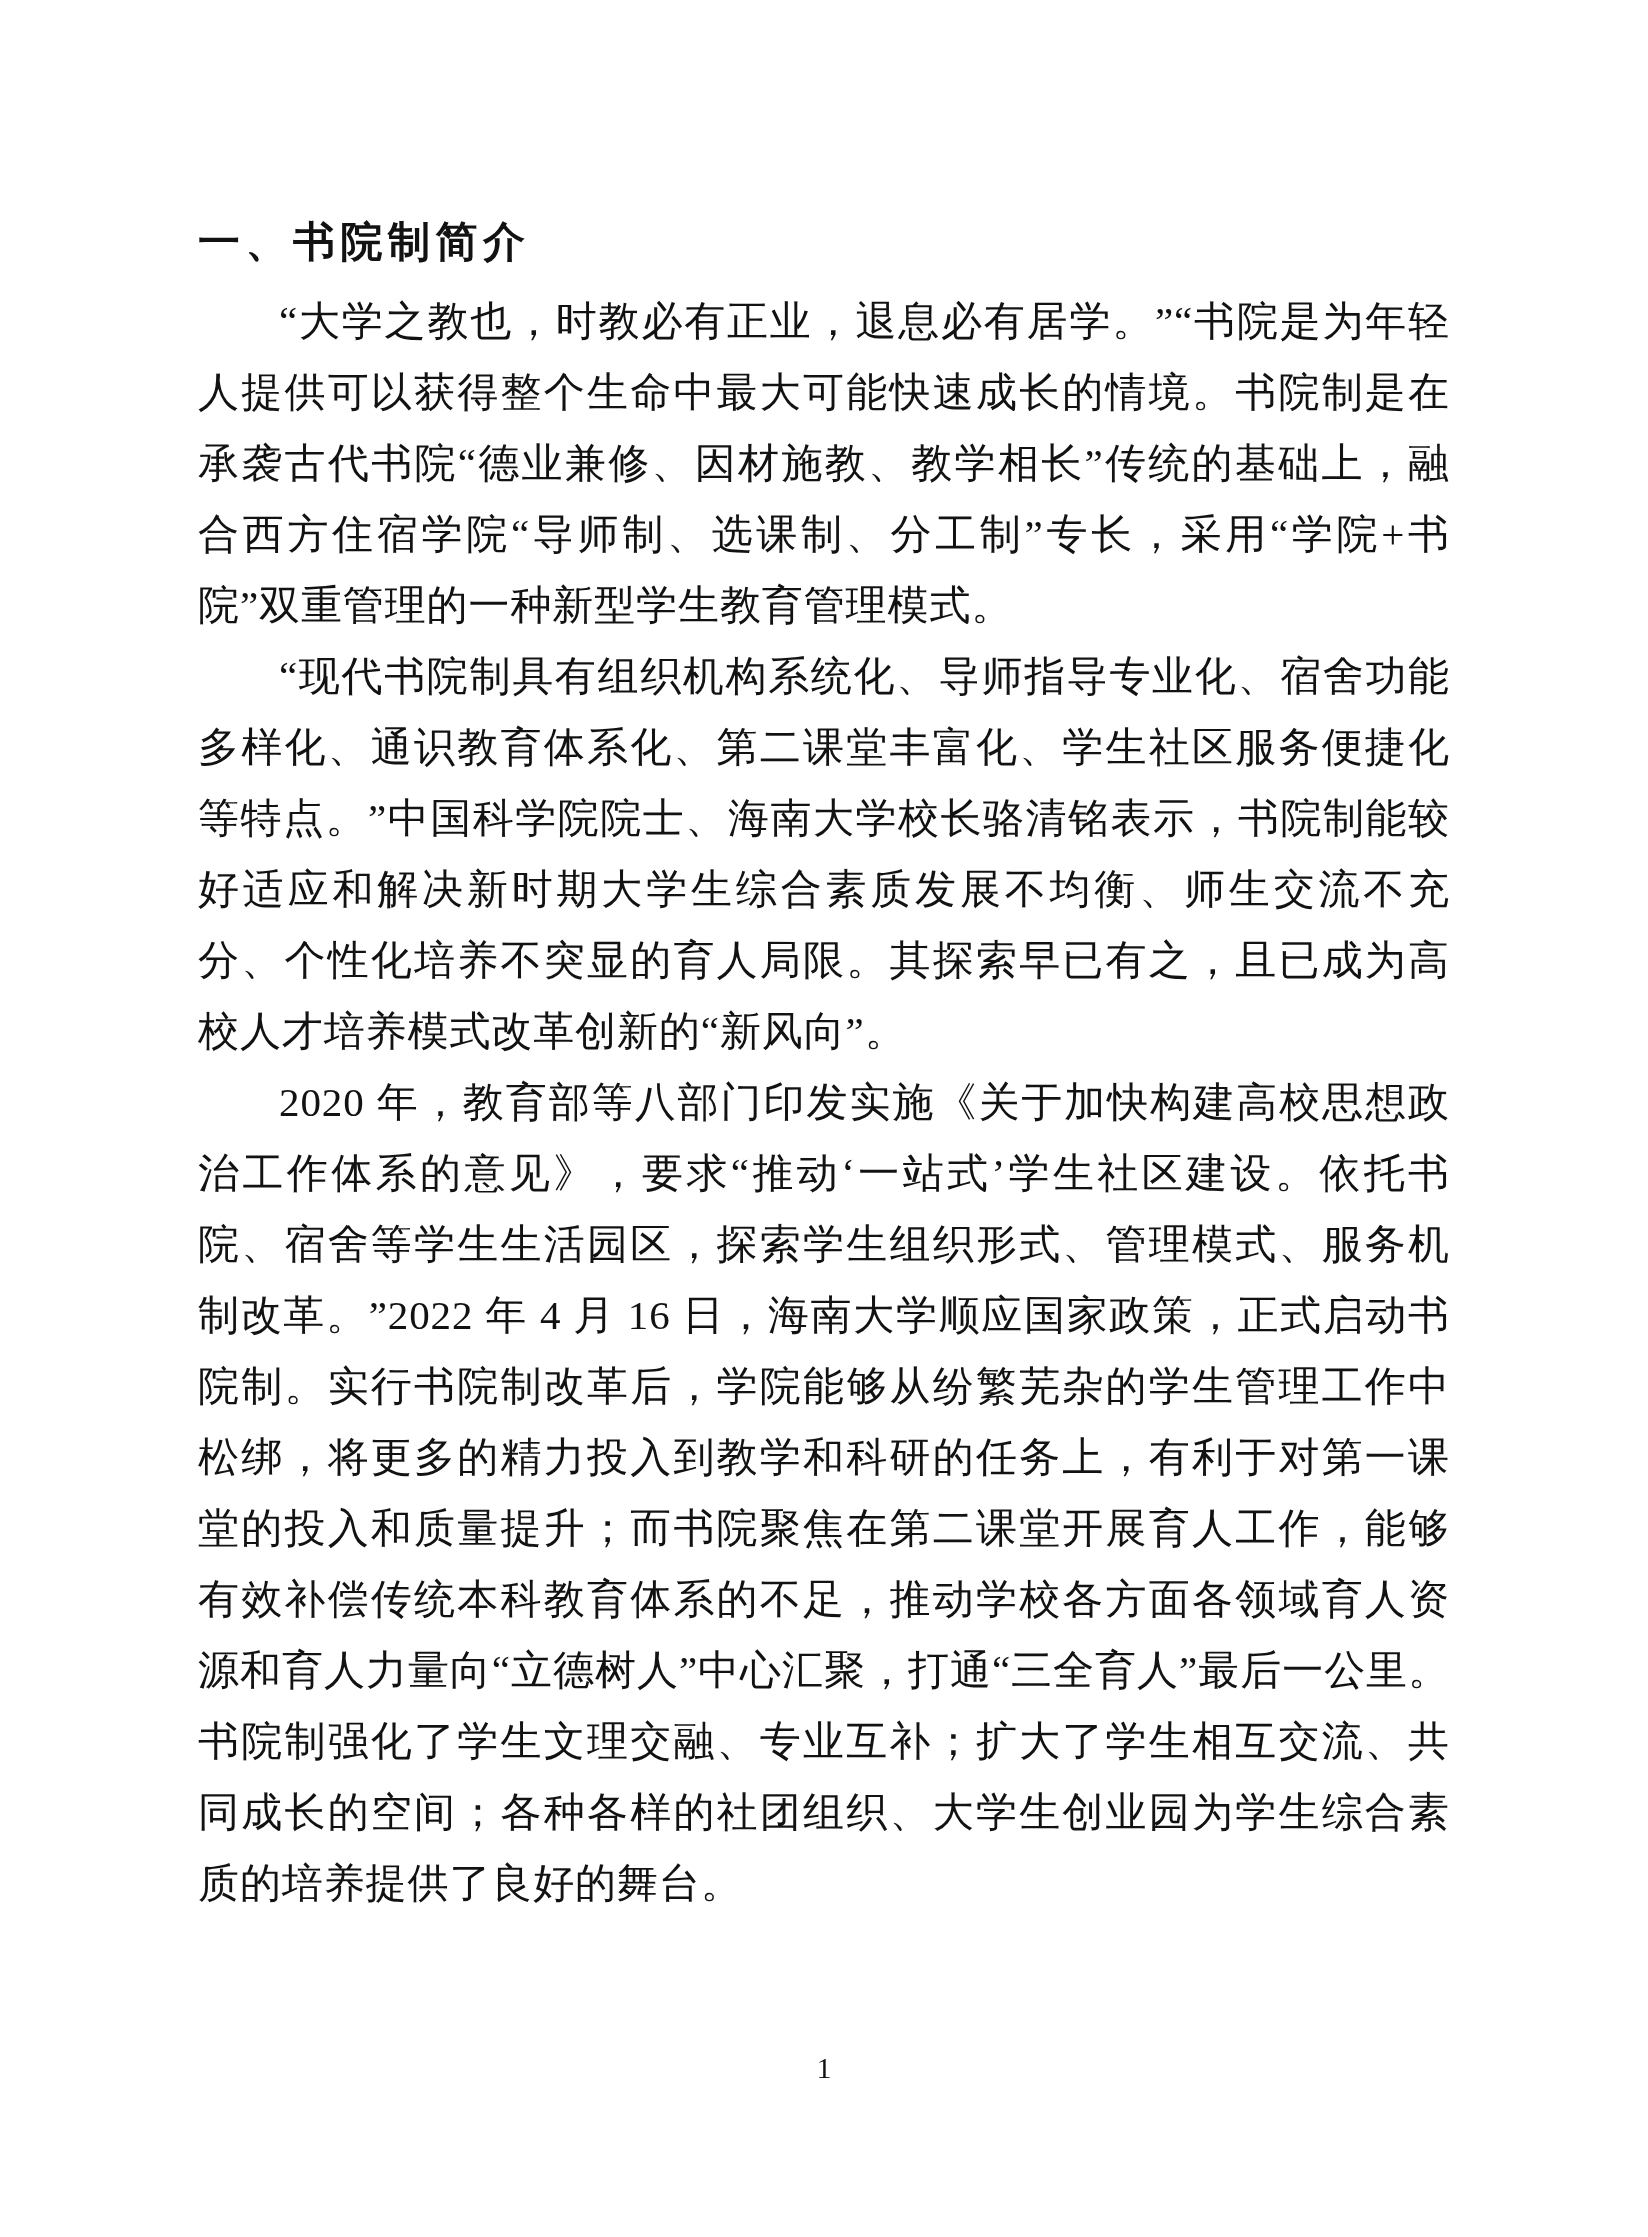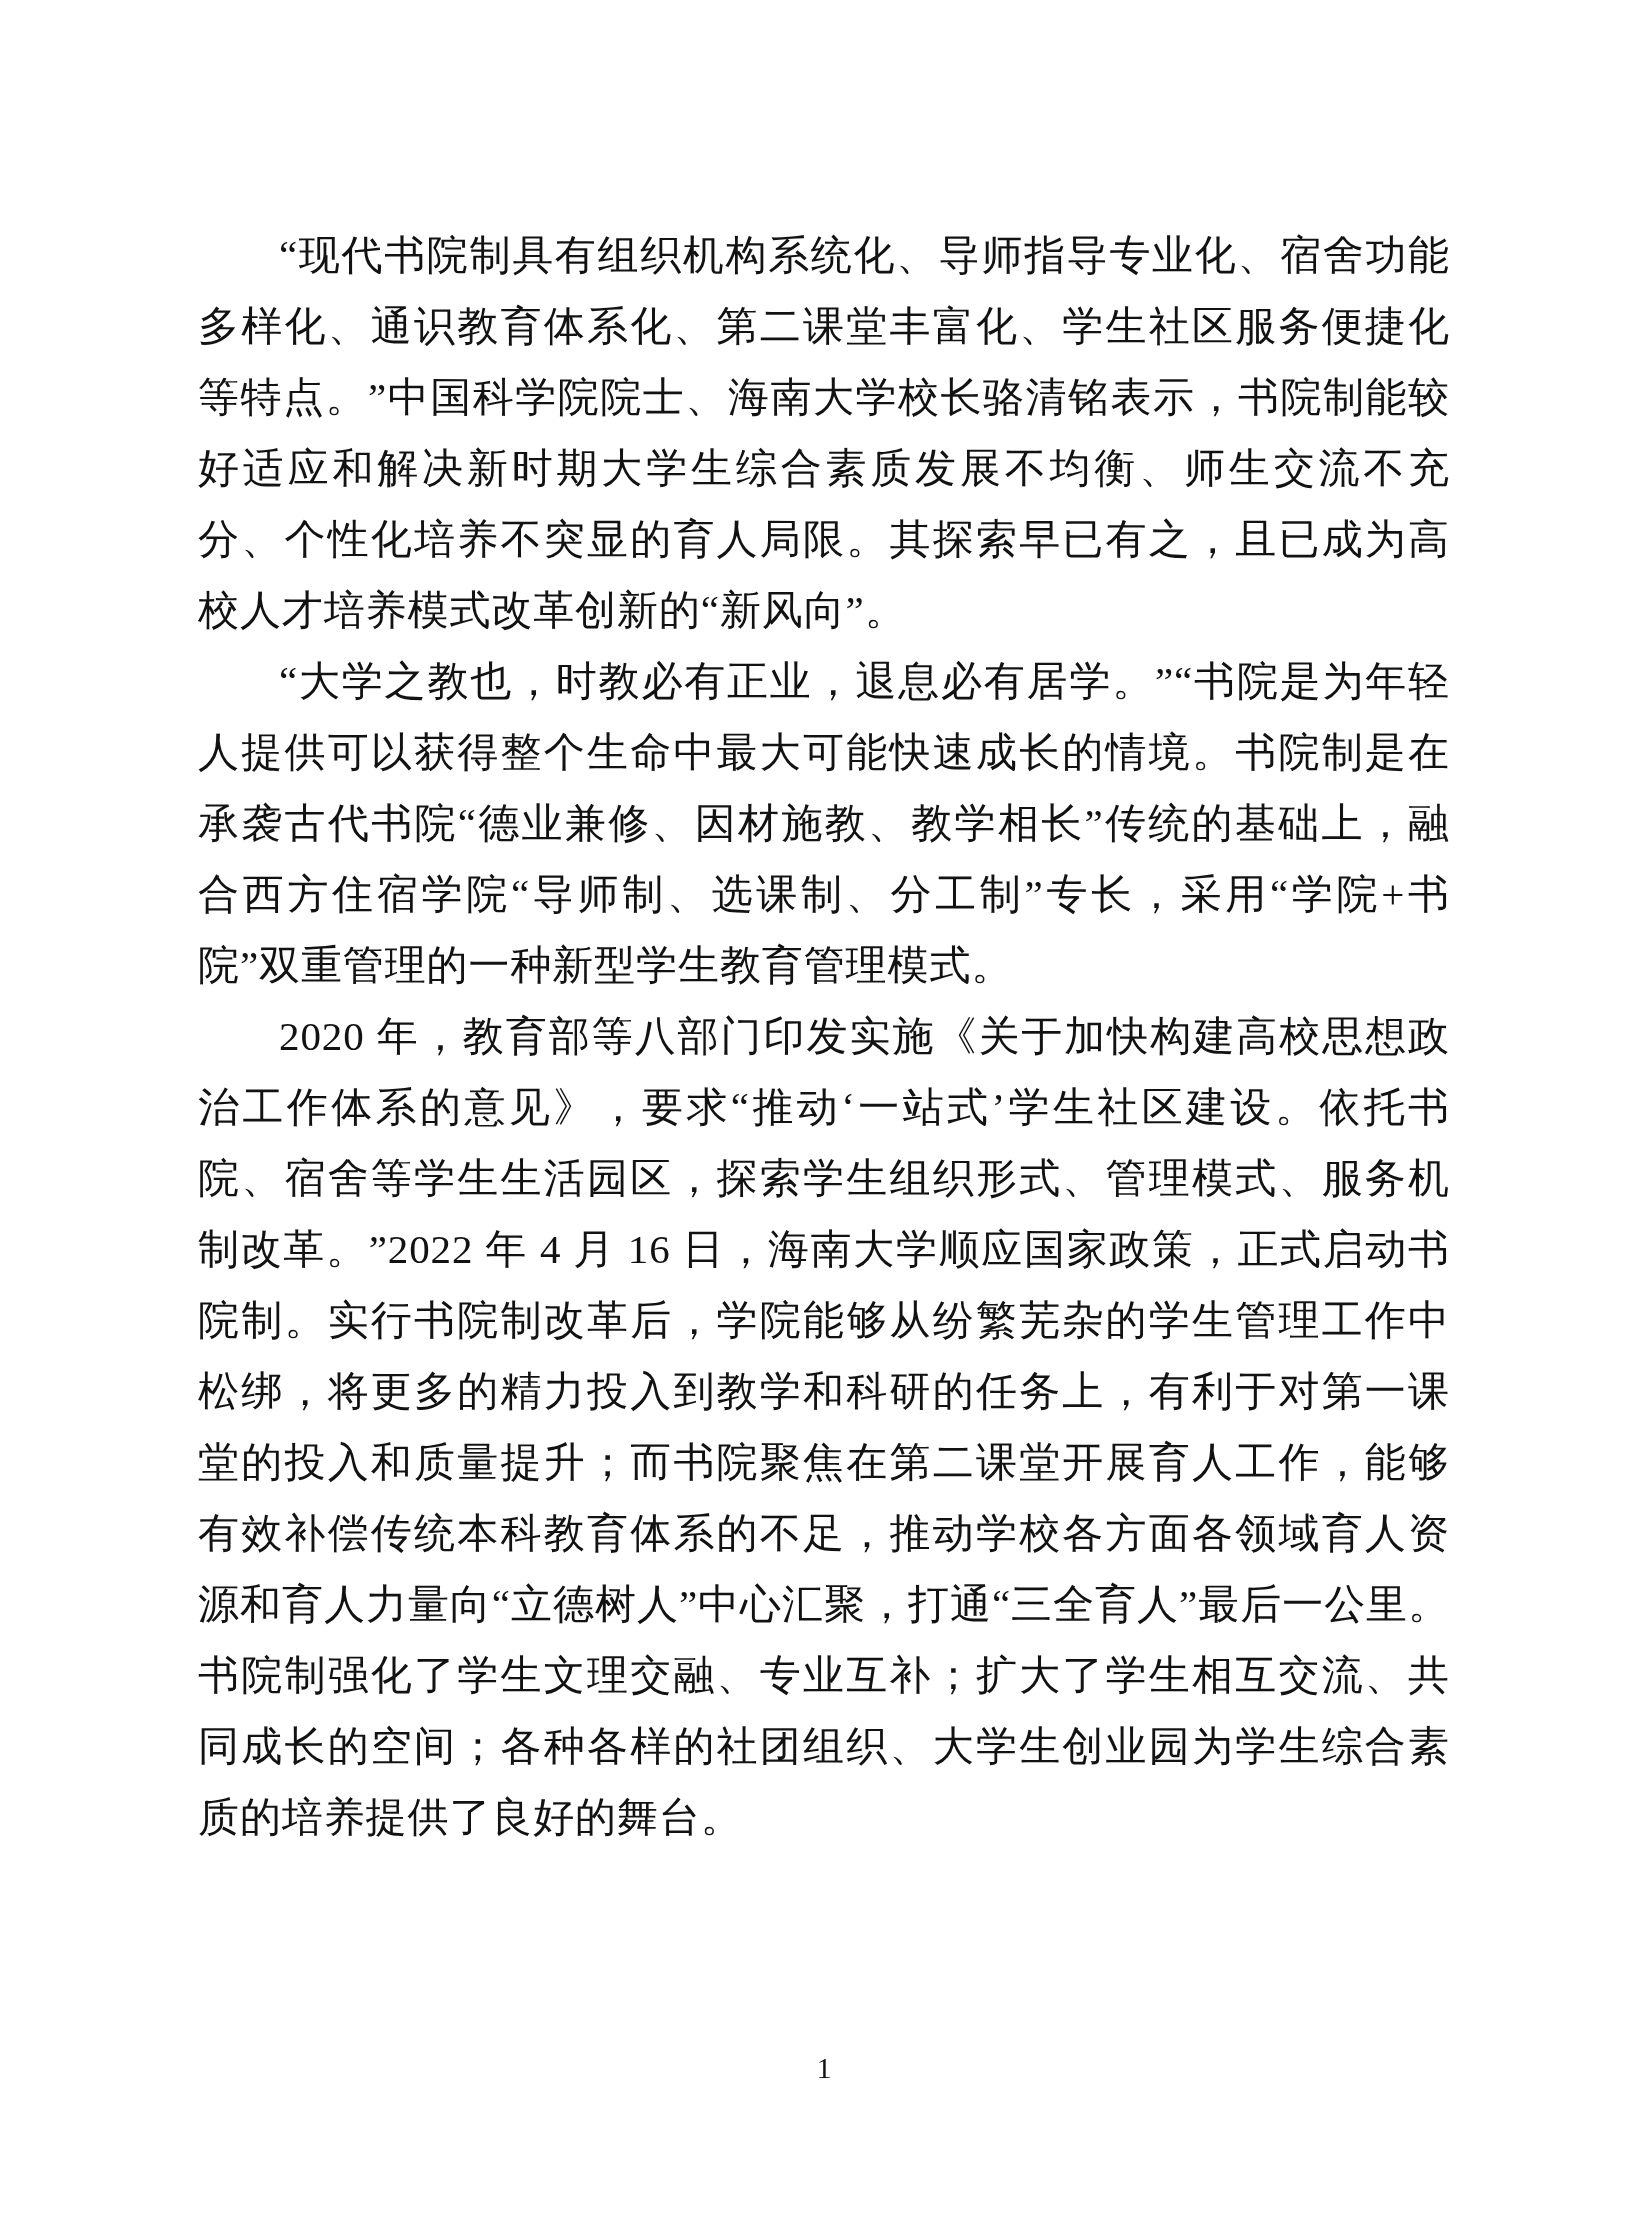--- a/index.html
+++ b/index.html
@@ -43,22 +43,23 @@
     text-align: center;
     font-size: 30px;
     line-height: 33px;
     color: #121212;
   }
 </style>
 </head>
 <body>
 
 <div class="page">
+  <h1 class="doc-title">一、书院制简介</h1>
 
   <div class="doc-body">
+    <p>“大学之教也，时教必有正业，退息必有居学。”“书院是为年轻人提供可以获得整个生命中最大可能快速成长的情境。书院制是在承袭古代书院“德业兼修、因材施教、教学相长”传统的基础上，融合西方住宿学院“导师制、选课制、分工制”专长，采用“学院+书院”双重管理的一种新型学生教育管理模式。</p>
     <p>“现代书院制具有组织机构系统化、导师指导专业化、宿舍功能多样化、通识教育体系化、第二课堂丰富化、学生社区服务便捷化等特点。”中国科学院院士、海南大学校长骆清铭表示，书院制能较好适应和解决新时期大学生综合素质发展不均衡、师生交流不充分、个性化培养不突显的育人局限。其探索早已有之，且已成为高校人才培养模式改革创新的“新风向”。</p>
-    <p>“大学之教也，时教必有正业，退息必有居学。”“书院是为年轻人提供可以获得整个生命中最大可能快速成长的情境。书院制是在承袭古代书院“德业兼修、因材施教、教学相长”传统的基础上，融合西方住宿学院“导师制、选课制、分工制”专长，采用“学院+书院”双重管理的一种新型学生教育管理模式。</p>
     <p>2020 年，教育部等八部门印发实施《关于加快构建高校思想政治工作体系的意见》，要求“推动‘一站式’学生社区建设。依托书院、宿舍等学生生活园区，探索学生组织形式、管理模式、服务机制改革。”2022 年 4 月 16 日，海南大学顺应国家政策，正式启动书院制。实行书院制改革后，学院能够从纷繁芜杂的学生管理工作中松绑，将更多的精力投入到教学和科研的任务上，有利于对第一课堂的投入和质量提升；而书院聚焦在第二课堂开展育人工作，能够有效补偿传统本科教育体系的不足，推动学校各方面各领域育人资源和育人力量向“立德树人”中心汇聚，打通“三全育人”最后一公里。书院制强化了学生文理交融、专业互补；扩大了学生相互交流、共同成长的空间；各种各样的社团组织、大学生创业园为学生综合素质的培养提供了良好的舞台。</p>
   </div>
 
   <div class="page-number">1</div>
 </div>
 
 
 </body></html>

